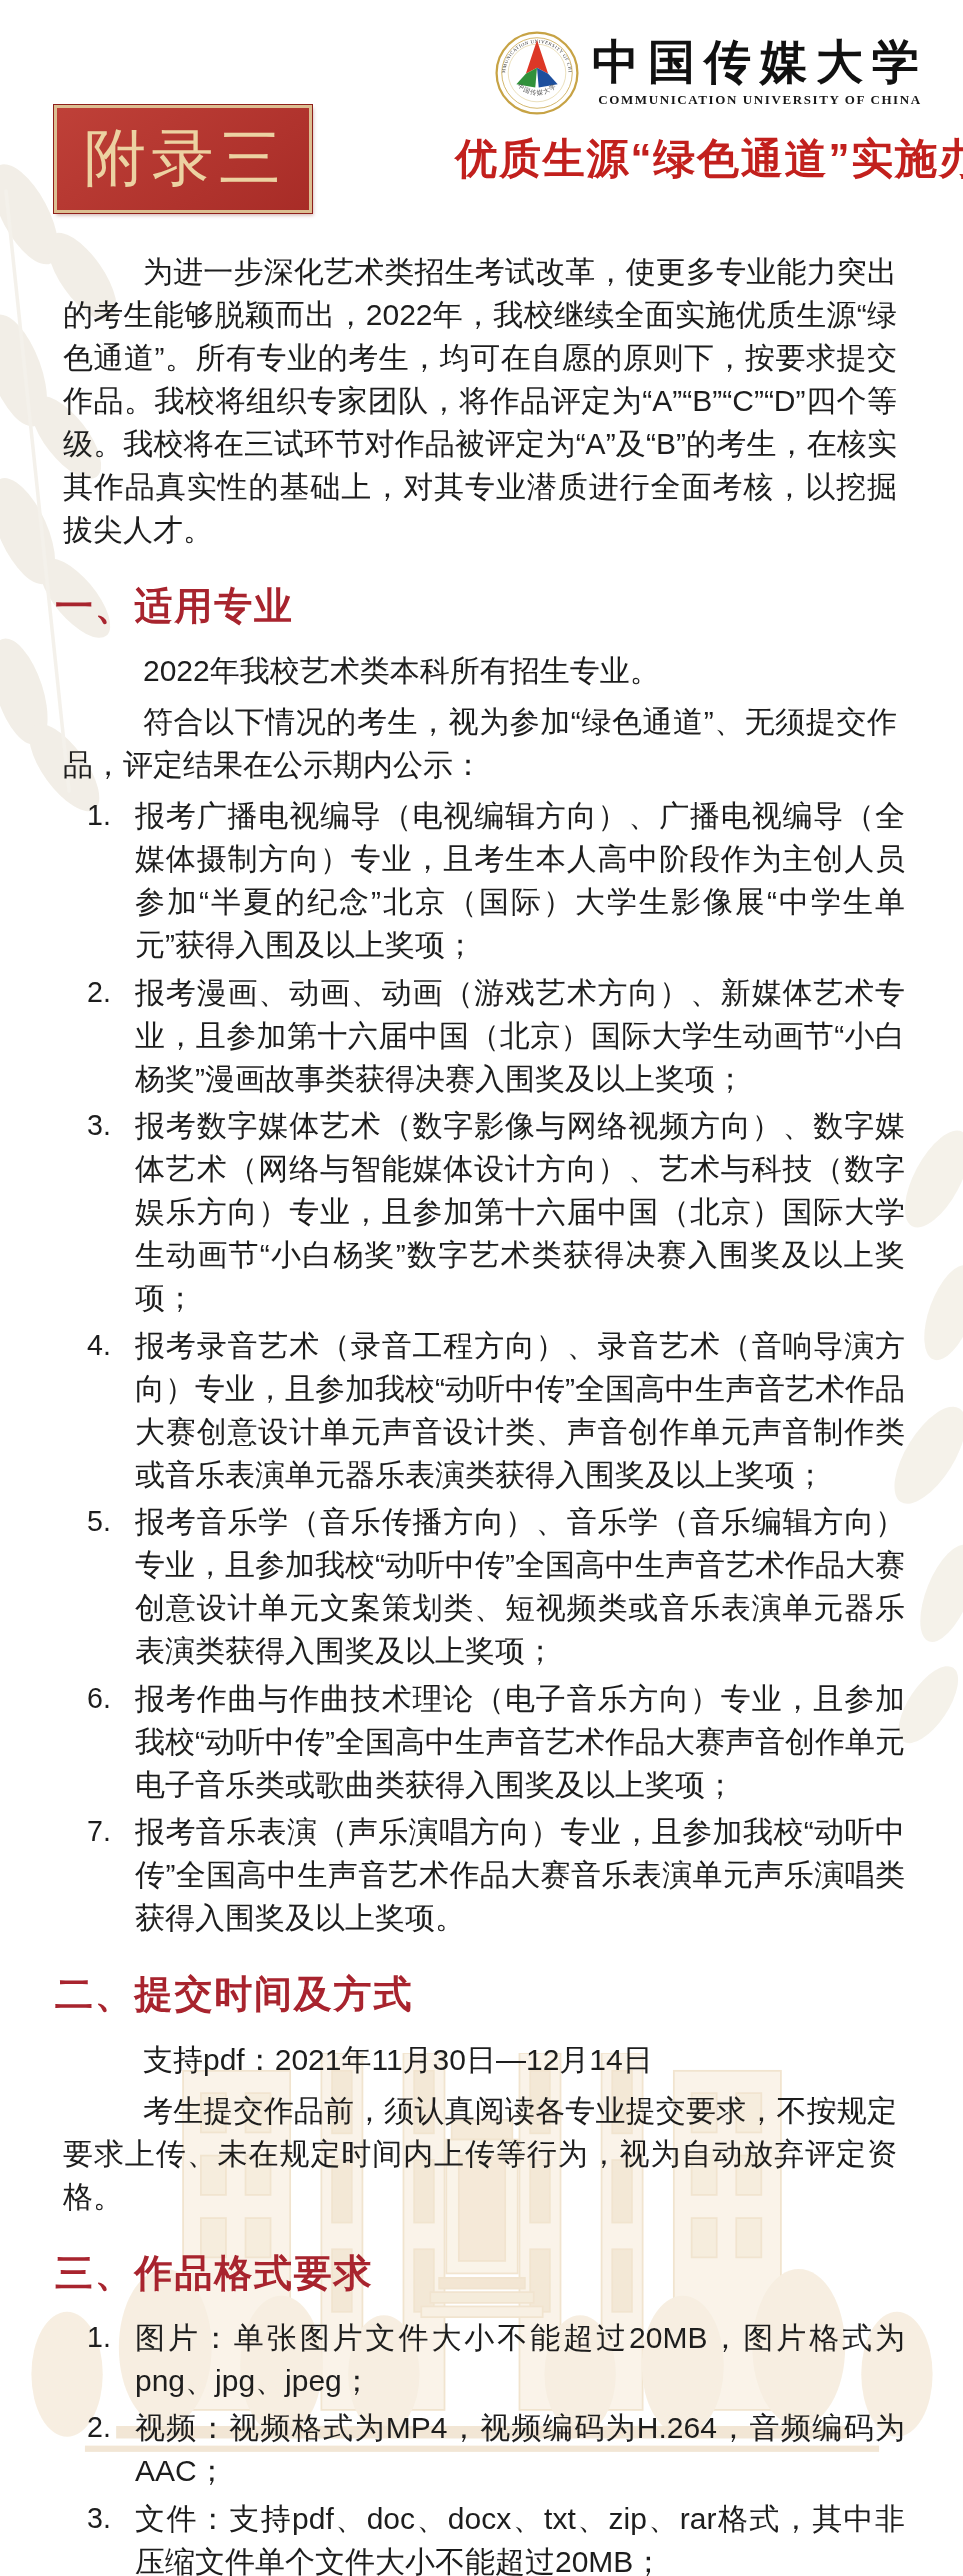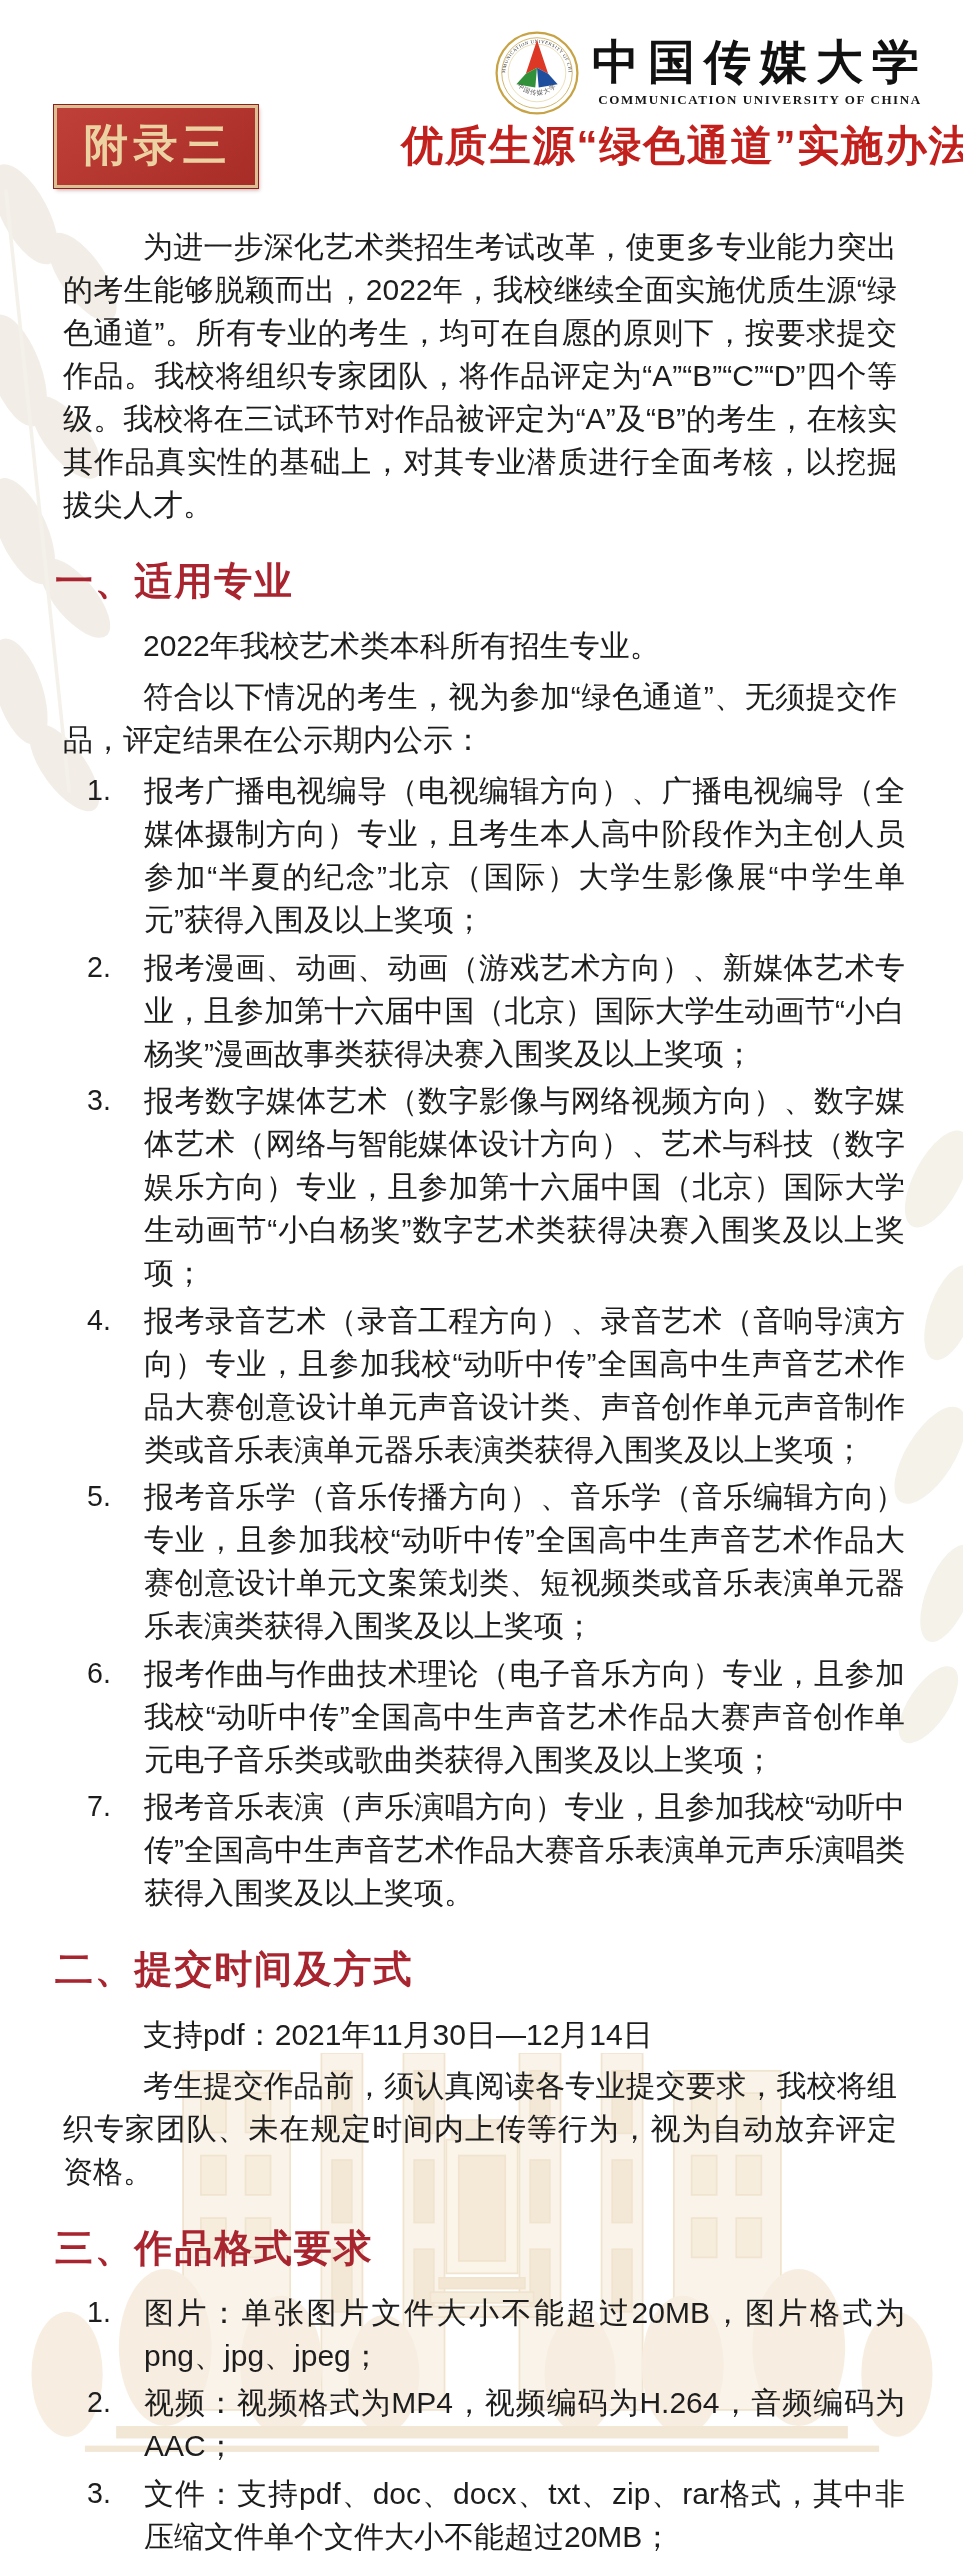--- a/index.html
+++ b/index.html
@@ -49,22 +49,22 @@
     position:relative;
     margin:105px 0 0 54px;
     display:flex;
     align-items:center;
   }
   .badge{
     background:linear-gradient(145deg,#bf4038,#a82c27);
     border:3.6px solid #dcbf92;
     outline:0.9px solid #8f1f1b;
     color:#ecd2a2;
-    font-size:44px;
-    font-weight:700;
+    font-size:62px;
+    font-weight:400;
     letter-spacing:5.4px;
     padding:8px 23px 9.8px 27px;
     box-shadow:1.8px 2.7px 3.6px rgba(120,40,30,.35);
     white-space:nowrap;
   }
   .doc-title{
     margin:0 0 0 143px;
     font-size:42px;
     font-weight:700;
     color:#c2201d;
@@ -90,21 +90,21 @@
     text-indent:0;
     letter-spacing:1.8px;
   }
   .list{margin-top:7.1px;}
   .item{display:flex;margin-bottom:4.5px;}
   .num{
     flex:0 0 80px;
     padding-left:32px;
     font-size:28.6px;
   }
-  .item-text{flex:1;text-align:justify;text-justify:inter-ideograph;margin-left:9px;}
+  .item-text{flex:1;text-align:justify;text-justify:inter-ideograph;}
   .lbl{font-weight:400;}
 </style>
 </head>
 <body>
 
 <div class="page">
 
   <svg class="wm wm-left" width="125" height="696" viewBox="0 0 140 780" aria-hidden="true">
     <g fill="#eee9df" opacity="0.75">
       <ellipse cx="28" cy="90" rx="26" ry="62" transform="rotate(-28 28 90)"></ellipse>
@@ -265,21 +265,21 @@
         <span class="item-text">报考作曲与作曲技术理论（电子音乐方向）专业，且参加我校“动听中传”全国高中生声音艺术作品大赛声音创作单元电子音乐类或歌曲类获得入围奖及以上奖项；</span>
       </div>
       <div class="item">
         <span class="num">7.</span>
         <span class="item-text">报考音乐表演（声乐演唱方向）专业，且参加我校“动听中传”全国高中生声音艺术作品大赛音乐表演单元声乐演唱类获得入围奖及以上奖项。</span>
       </div>
     </div>
 
     <h2 class="sec-heading">二、提交时间及方式</h2>
     <p class="para">支持pdf：2021年11月30日—12月14日</p>
-    <p class="para">考生提交作品前，须认真阅读各专业提交要求，我校将组织专家团队、未在规定时间内上传等行为，视为自动放弃评定资格。</p>
+    <p class="para">考生提交作品前，须认真阅读各专业提交要求，不按规定要求上传、未在规定时间内上传等行为，视为自动放弃评定资格。</p>
 
     <h2 class="sec-heading">三、作品格式要求</h2>
     <div class="list">
       <div class="item">
         <span class="num">1.</span>
         <span class="item-text"><b class="lbl">图片：</b><span>单张图片文件大小不能超过20MB，图片格式为png、jpg、jpeg；</span></span>
       </div>
       <div class="item">
         <span class="num">2.</span>
         <span class="item-text"><b class="lbl">视频：</b><span>视频格式为MP4，视频编码为H.264，音频编码为AAC；</span></span>

